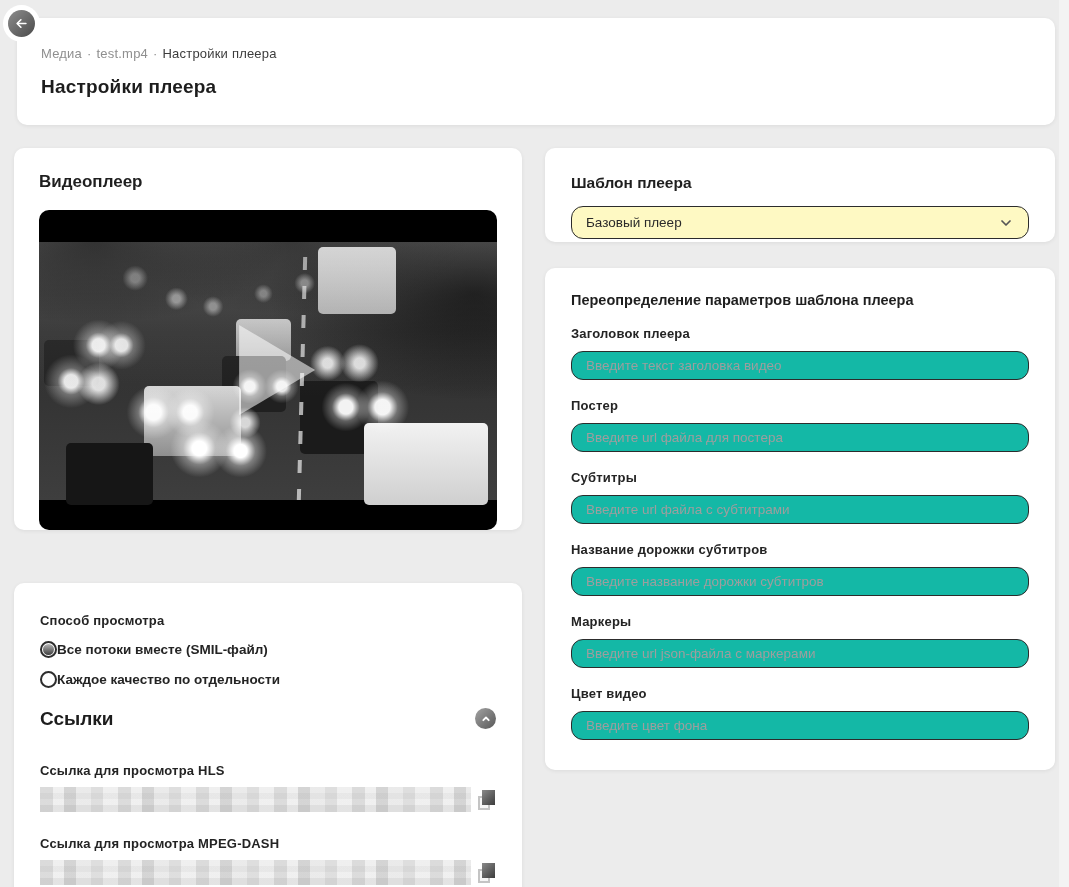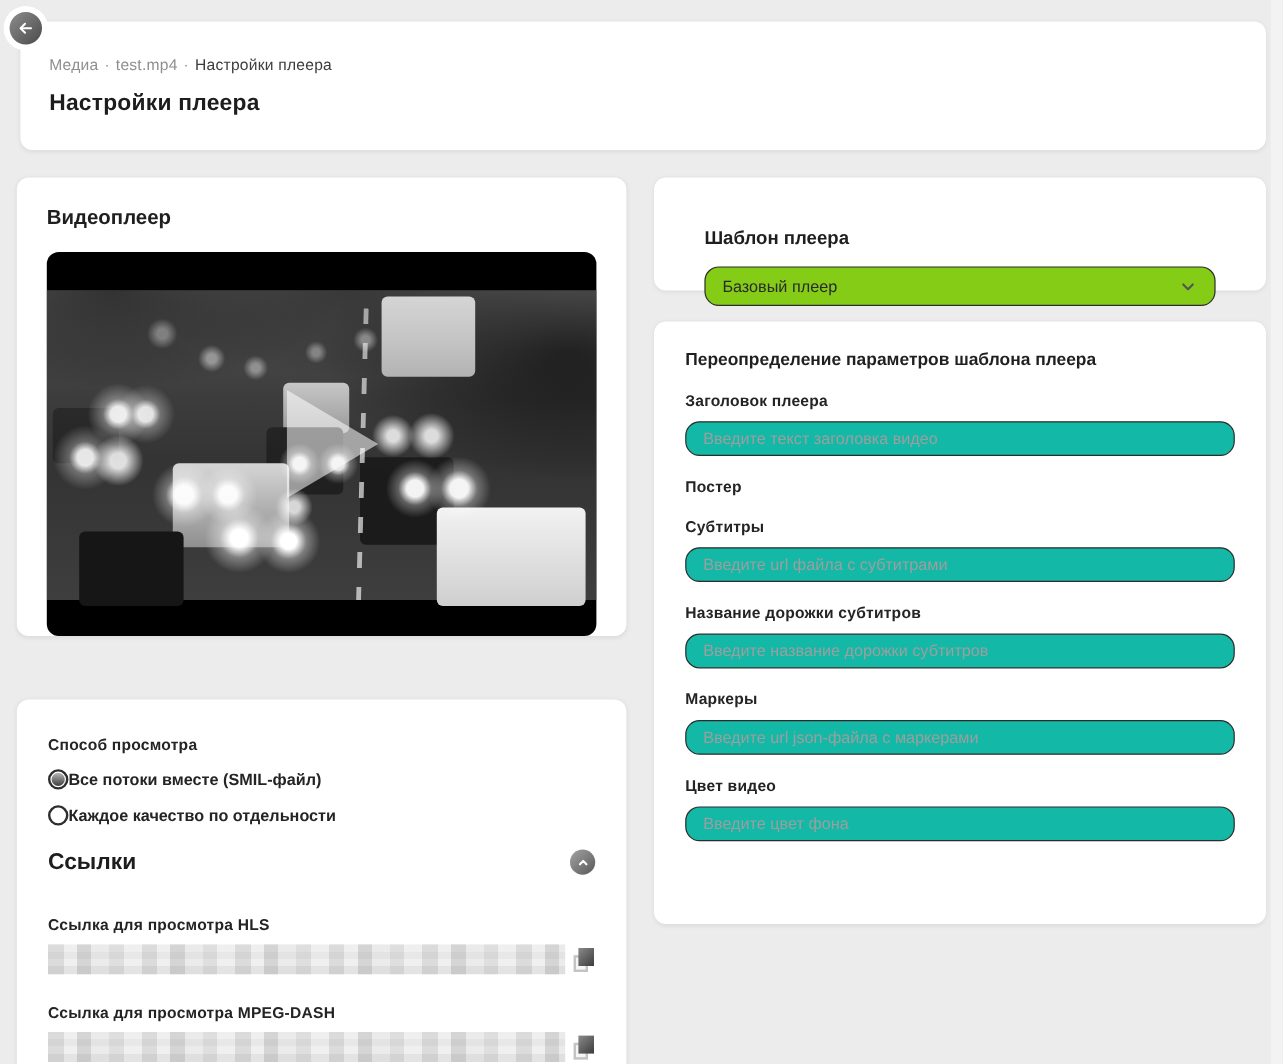--- a/index.html
+++ b/index.html
@@ -123,26 +123,26 @@
       repeating-linear-gradient(90deg, rgba(0,0,0,.10) 0 13px, rgba(0,0,0,.02) 13px 24px, rgba(0,0,0,.13) 24px 36px, rgba(0,0,0,.04) 36px 51px, rgba(0,0,0,.09) 51px 63px, rgba(0,0,0,.02) 63px 78px),
       repeating-linear-gradient(0deg, rgba(0,0,0,.05) 0 7px, rgba(255,255,255,.05) 7px 13px, rgba(0,0,0,.03) 13px 19px, rgba(255,255,255,.04) 19px 25px);
     filter:blur(.6px);
   }
   .copy-btn { position:relative; width:18px; height:20px; flex:0 0 auto; cursor:pointer; }
   .copy-back { position:absolute; left:0; bottom:0; width:12px; height:14px; border:2px solid #c4c4c4; background:#f6f6f6; }
   .copy-front { position:absolute; right:1px; top:0; width:13px; height:15px; background:linear-gradient(135deg,#8a8a8a,#3c3c3c); }
   .gap22 { margin-top:24px; }
 
   
-  .template-card { left:545px; top:148px; width:510px; height:94px; padding:42px; }
+  .template-card { left:545px; top:148px; width:510px; height:94px; padding:26px; }
   .sub-h { font-size:15.5px; font-weight:700; color:#1f1f1f; }
   .select-box {
     margin-top:14px; height:33px; border:1.5px solid #2c2c2c; border-radius:12px;
     display:flex; align-items:center; justify-content:space-between;
-    padding:0 14px; cursor:pointer; background:#84cc16;
+    padding:0 14px; cursor:pointer; background:#fef9c3;
   }
   .select-value { font-size:13.5px; color:#2a2a2a; }
 
   .override-card { left:545px; top:268px; width:510px; height:502px; padding:24px 26px; }
   .override-title { font-size:14.5px; font-weight:700; color:#1f1f1f; }
   .group { margin-top:18px; }
   .group:first-of-type { margin-top:18px; }
   .text-input {
     margin-top:10px; width:100%; height:29px;
     border:1.5px solid #2c2c2c; border-radius:12px;
@@ -257,20 +257,21 @@
 <div class="card override-card">
   <div class="override-title">Переопределение параметров шаблона плеера</div>
 
   <div class="group">
     <div class="field-label">Заголовок плеера</div>
     <input class="text-input" type="text" placeholder="Введите текст заголовка видео" style="">
   </div>
 
   <div class="group">
     <div class="field-label">Постер</div>
+    <input class="text-input" type="text" placeholder="Введите url файла для постера" style="">
   </div>
 
   <div class="group">
     <div class="field-label">Субтитры</div>
     <input class="text-input" type="text" placeholder="Введите url файла с субтитрами" style="">
   </div>
 
   <div class="group">
     <div class="field-label">Название дорожки субтитров</div>
     <input class="text-input" type="text" placeholder="Введите название дорожки субтитров" style="">

